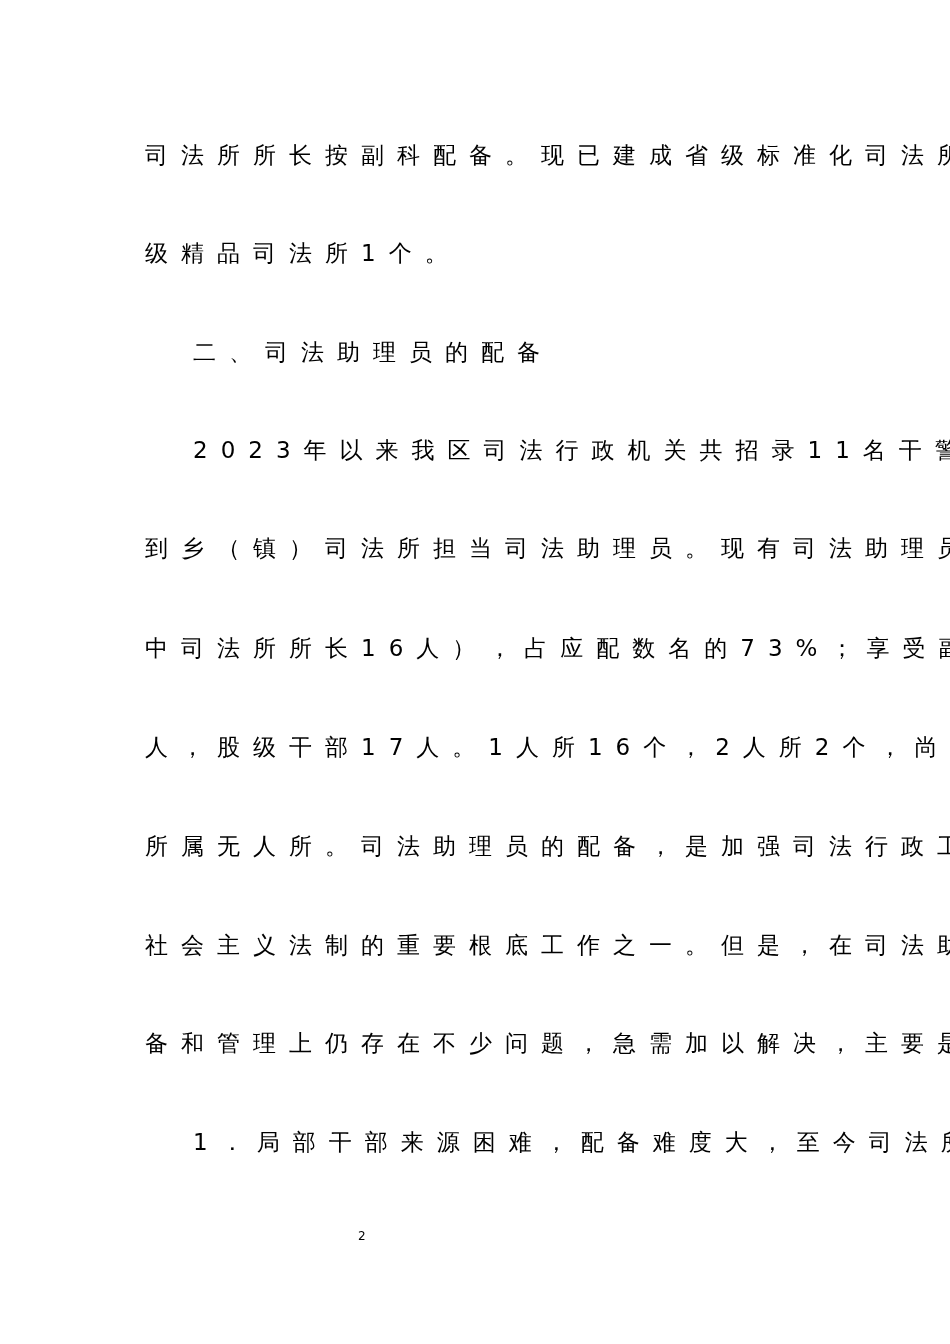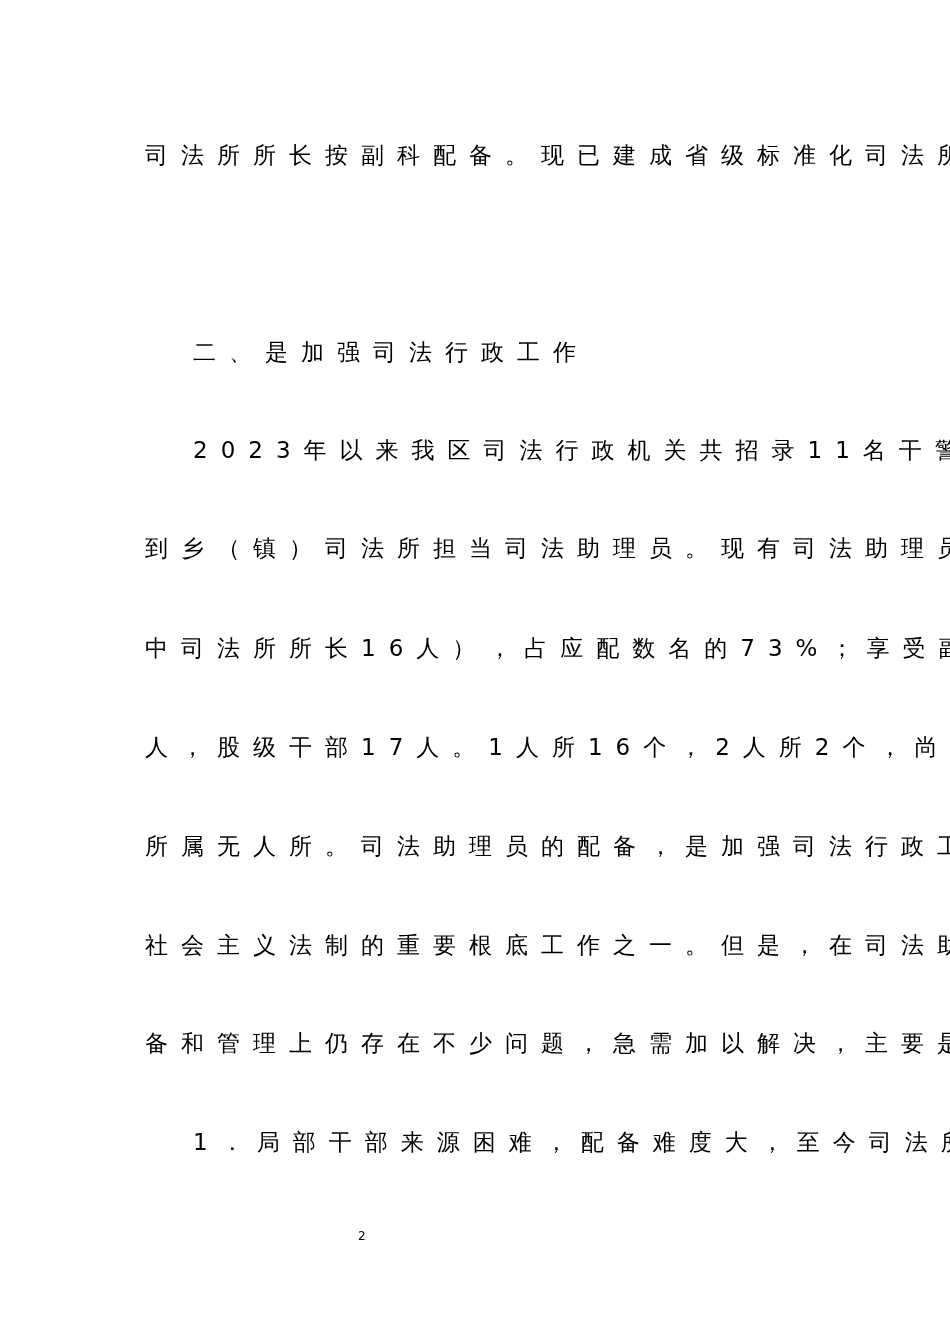--- a/index.html
+++ b/index.html
@@ -40,21 +40,22 @@
     top: 1228px;
     font-size: 12px;
     line-height: 16px;
   }
 </style>
 </head>
 <body>
 
 <div class="page">
   <div class="line" style="top:140px;">司法所所长按副科配备。现已建成省级标准化司法所3个，市</div>
-  <div class="line indent" style="top:337px;">二、是加强司法行政工作</div>
+  <div class="line" style="top:238px;">级精品司法所1个。</div>
+  <div class="line indent" style="top:337px;">二、司法助理员的配备</div>
   <div class="line indent" style="top:435px;">2023年以来我区司法行政机关共招录11名干警，全部充实</div>
   <div class="line" style="top:533px;">到乡（镇）司法所担当司法助理员。现有司法助理员22人（其</div>
   <div class="line" style="top:633px;">中司法所所长16人），占应配数名的73%；享受副科级待遇7</div>
   <div class="line" style="top:732px;">人，股级干部17人。1人所16个，2人所2个，尚有4个司法</div>
   <div class="line" style="top:831px;">所属无人所。司法助理员的配备，是加强司法行政工作，健全</div>
   <div class="line" style="top:930px;">社会主义法制的重要根底工作之一。但是，在司法助理员的配</div>
   <div class="line" style="top:1028px;">备和管理上仍存在不少问题，急需加以解决，主要是：</div>
   <div class="line indent" style="top:1127px;">1．局部干部来源困难，配备难度大，至今司法所助理员配</div>
 
   <div class="page-number">2</div>

